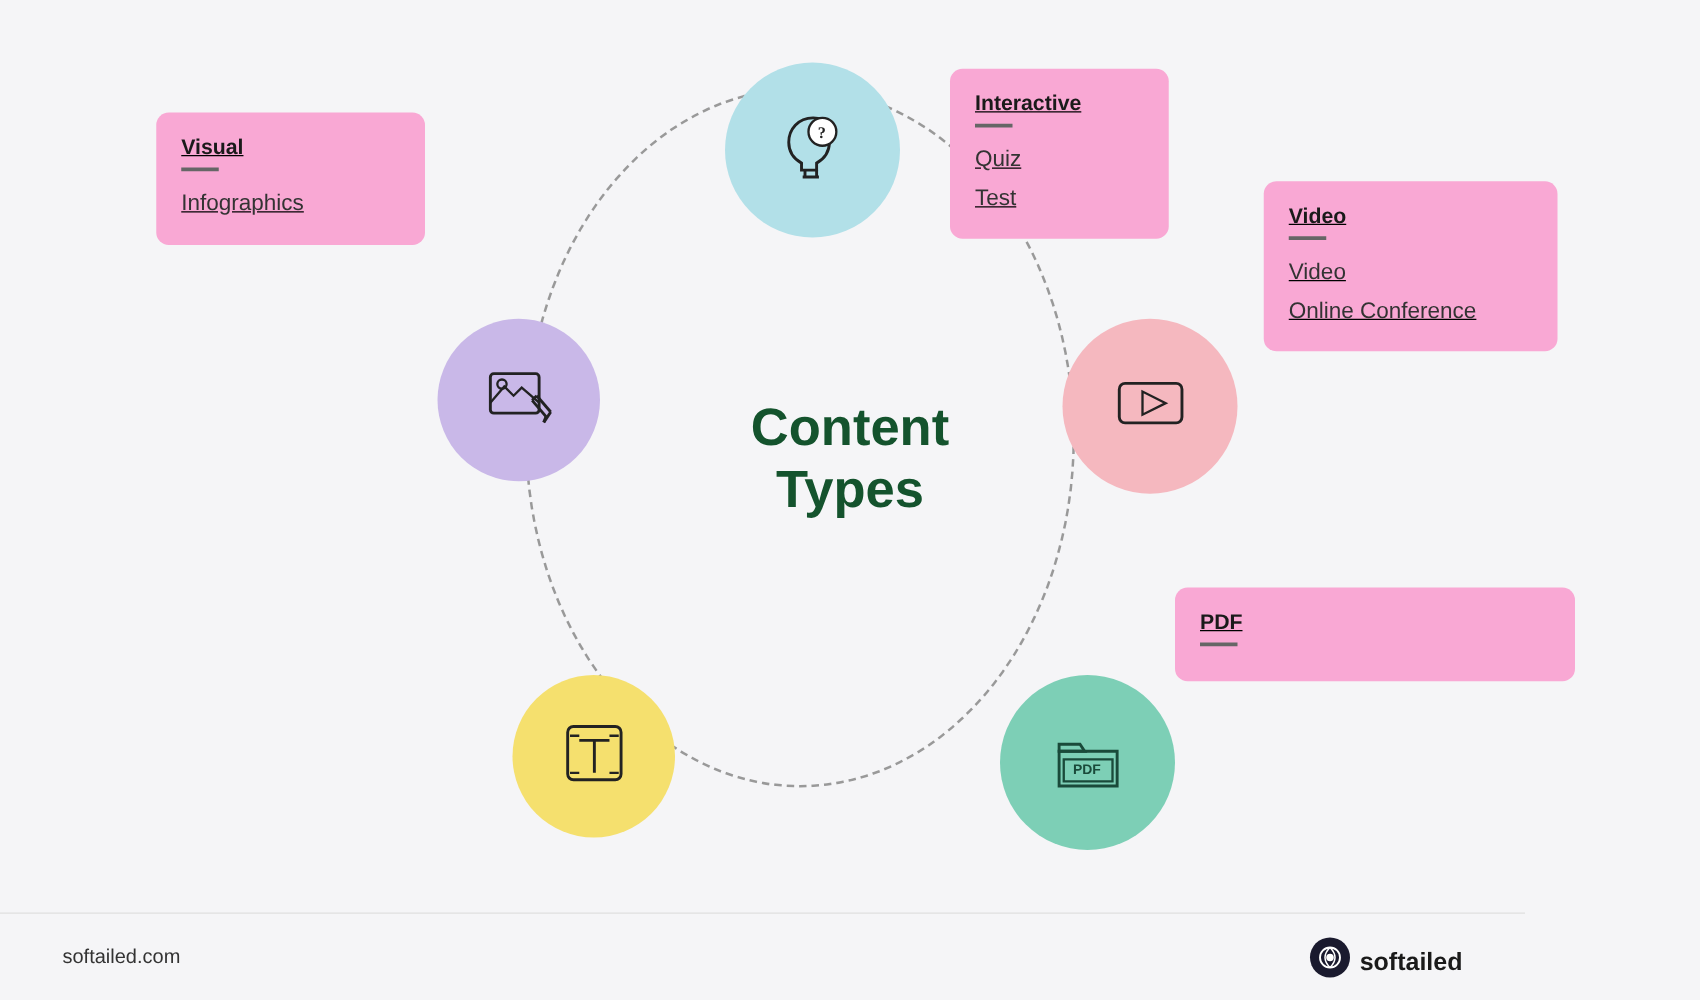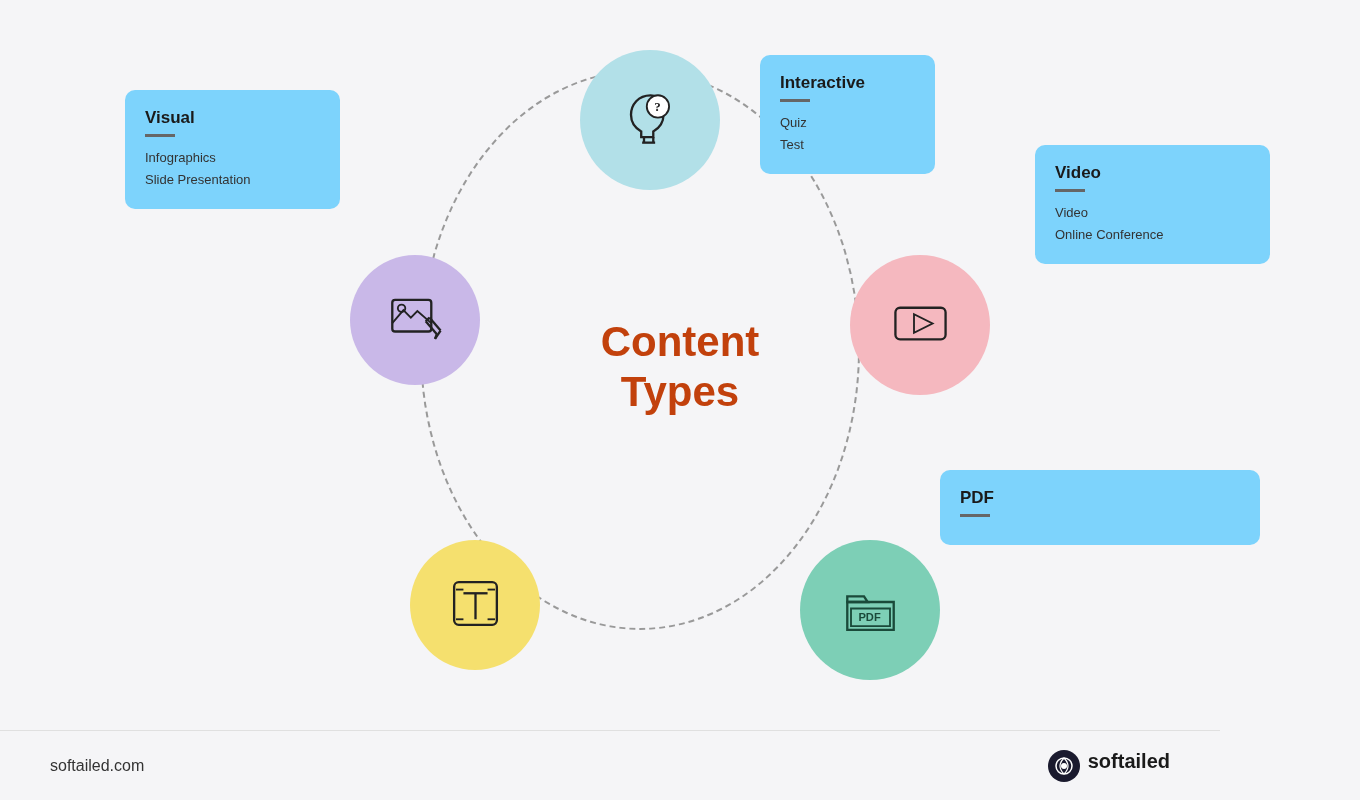--- a/index.html
+++ b/index.html
@@ -21,21 +21,21 @@
 
     
     .center-text {
       position: absolute;
       top: 50%;
       left: 50%;
       transform: translate(-50%, -48%);
       text-align: center;
       font-size: 42px;
       font-weight: 800;
-      color: #c2410c;
+      color: #14532d;
       line-height: 1.2;
       pointer-events: none;
     }
 
     
     .circle {
       position: absolute;
       border-radius: 50%;
       display: flex;
       align-items: center;
@@ -68,41 +68,42 @@
 
     .circle-bottom-right {
       width: 140px; height: 140px;
       background: #7dcfb6;
       top: 540px; left: 800px;
     }
 
     
     .card {
       position: absolute;
-      background: #7dd3fc;
+      background: #f9a8d4;
       border-radius: 10px;
       padding: 18px 20px;
+      text-decoration: underline;
     }
 
     .card-title {
       font-weight: 800;
       font-size: 17px;
       color: #1a1a1a;
       margin-bottom: 6px;
     }
 
     .card-divider {
       width: 30px;
       height: 3px;
       background: #666;
       margin-bottom: 10px;
     }
 
     .card-item {
-      font-size: 13px;
+      font-size: 18px;
       color: #333;
       line-height: 1.7;
     }
 
     .card-columns {
       display: flex;
       gap: 24px;
     }
 
     
@@ -110,21 +111,21 @@
       top: 90px; left: 125px;
       width: 215px;
     }
 
     .card-interactive {
       top: 55px; left: 760px;
       width: 175px;
     }
 
     .card-video {
-      top: 145px; left: 1035px;
+      top: 145px; left: 1011px;
       width: 235px;
     }
 
     .card-text {
       top: 470px; left: 75px;
       width: 340px;
     }
 
     .card-pdf {
       top: 470px; left: 940px;
@@ -162,21 +163,21 @@
     }
 
     .footer-url {
       font-size: 16px;
       color: #333;
       font-weight: 400;
     }
 
     .footer-brand {
       display: flex;
-      align-items: flex-start;
+      align-items: flex-end;
       gap: 8px;
       font-size: 20px;
       font-weight: 700;
       color: #1a1a1a;
     }
 
     .brand-icon {
       width: 32px;
       height: 32px;
       background: #1a1a2e;
@@ -276,21 +277,20 @@
 
         <text x="22" y="48" font-size="12" font-weight="bold" fill="#1a4a3a" font-family="Arial">PDF</text>
       </svg>
     </div>
   </div>
 
   <div class="card card-visual">
     <div class="card-title">Visual</div>
     <div class="card-divider"></div>
     <div class="card-item">Infographics</div>
-    <div class="card-item">Slide Presentation</div>
   </div>
 
   <div class="card card-interactive">
     <div class="card-title">Interactive</div>
     <div class="card-divider"></div>
     <div class="card-item">Quiz</div>
     <div class="card-item">Test</div>
   </div>
 
   <div class="card card-video">

